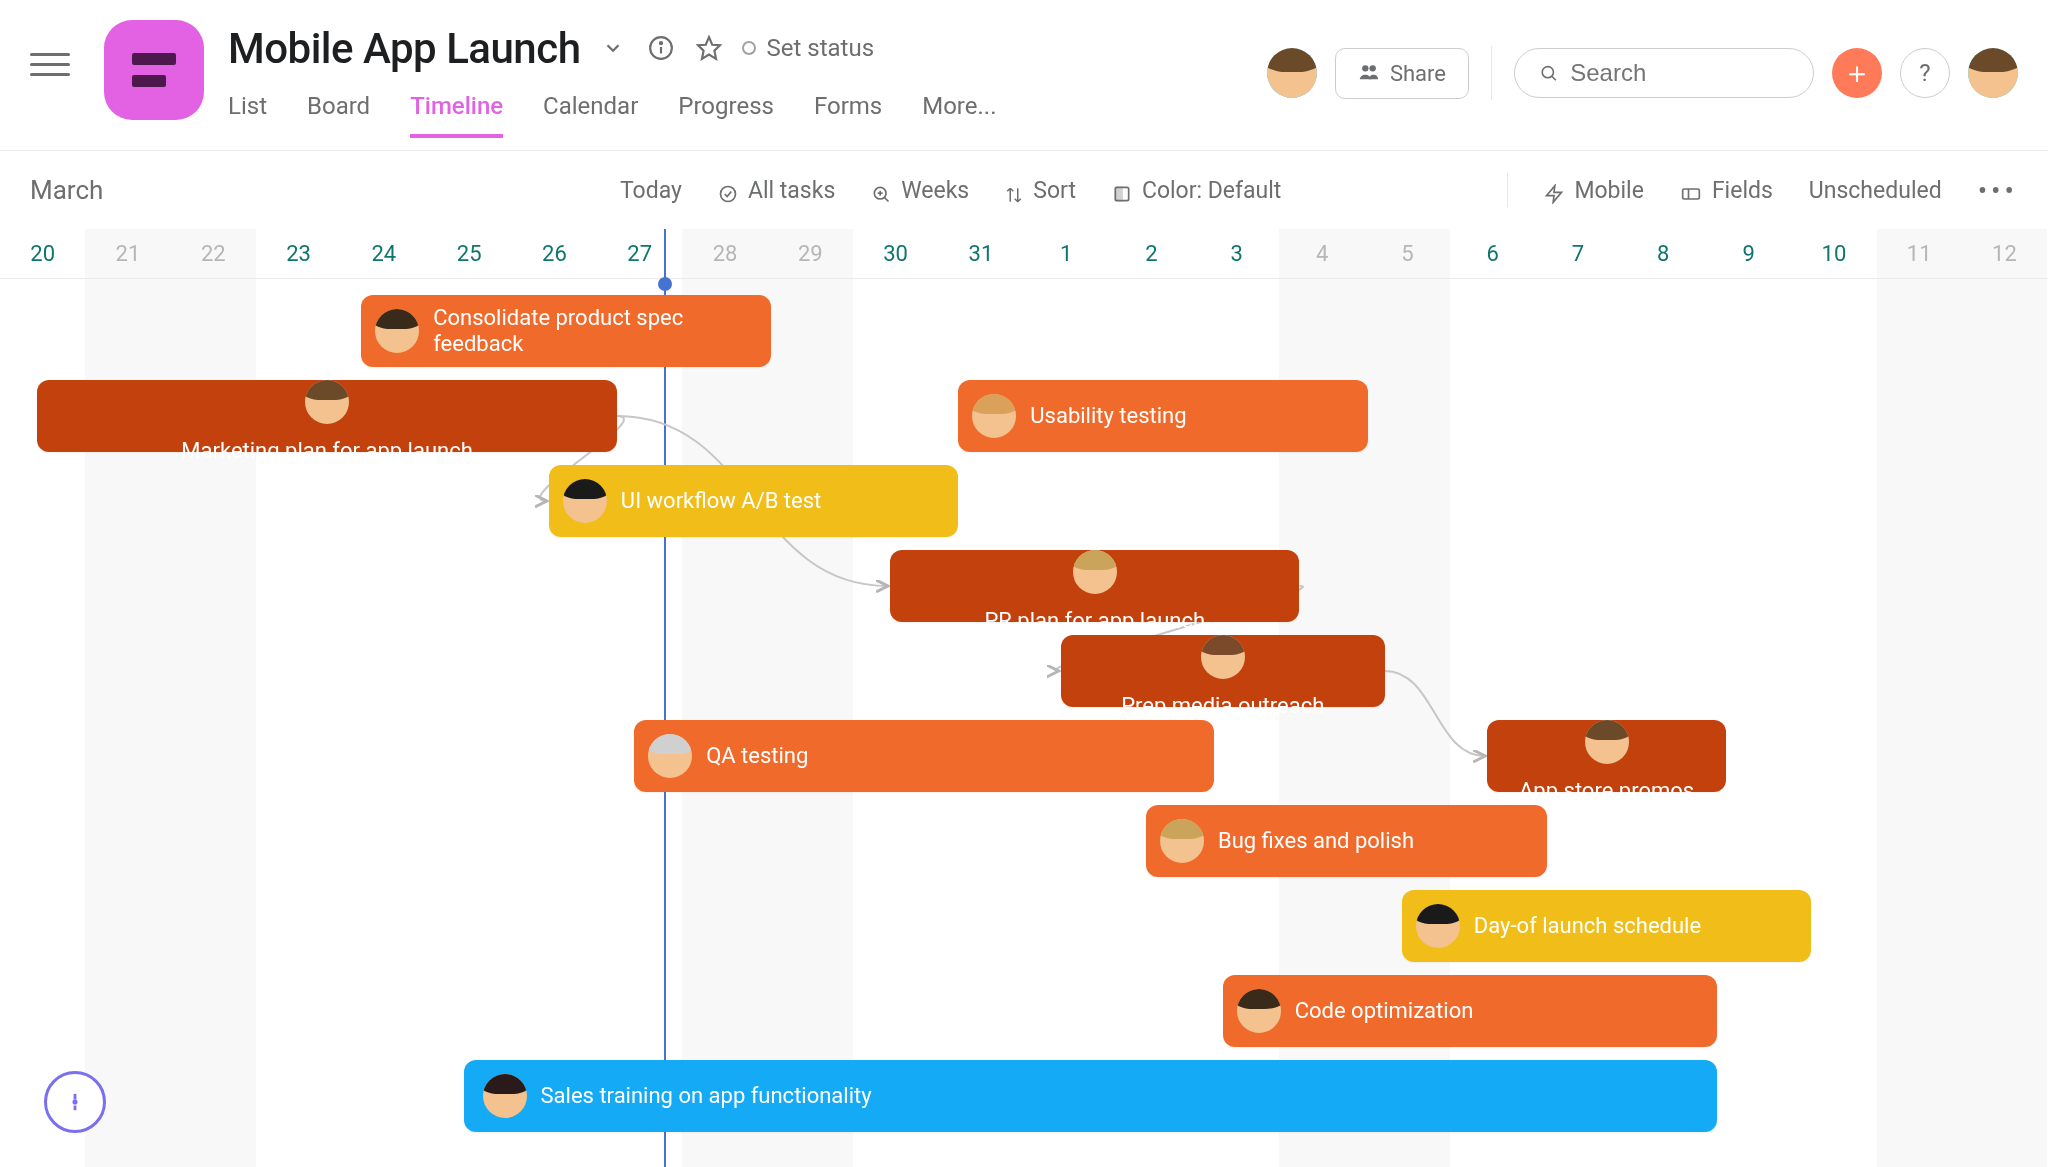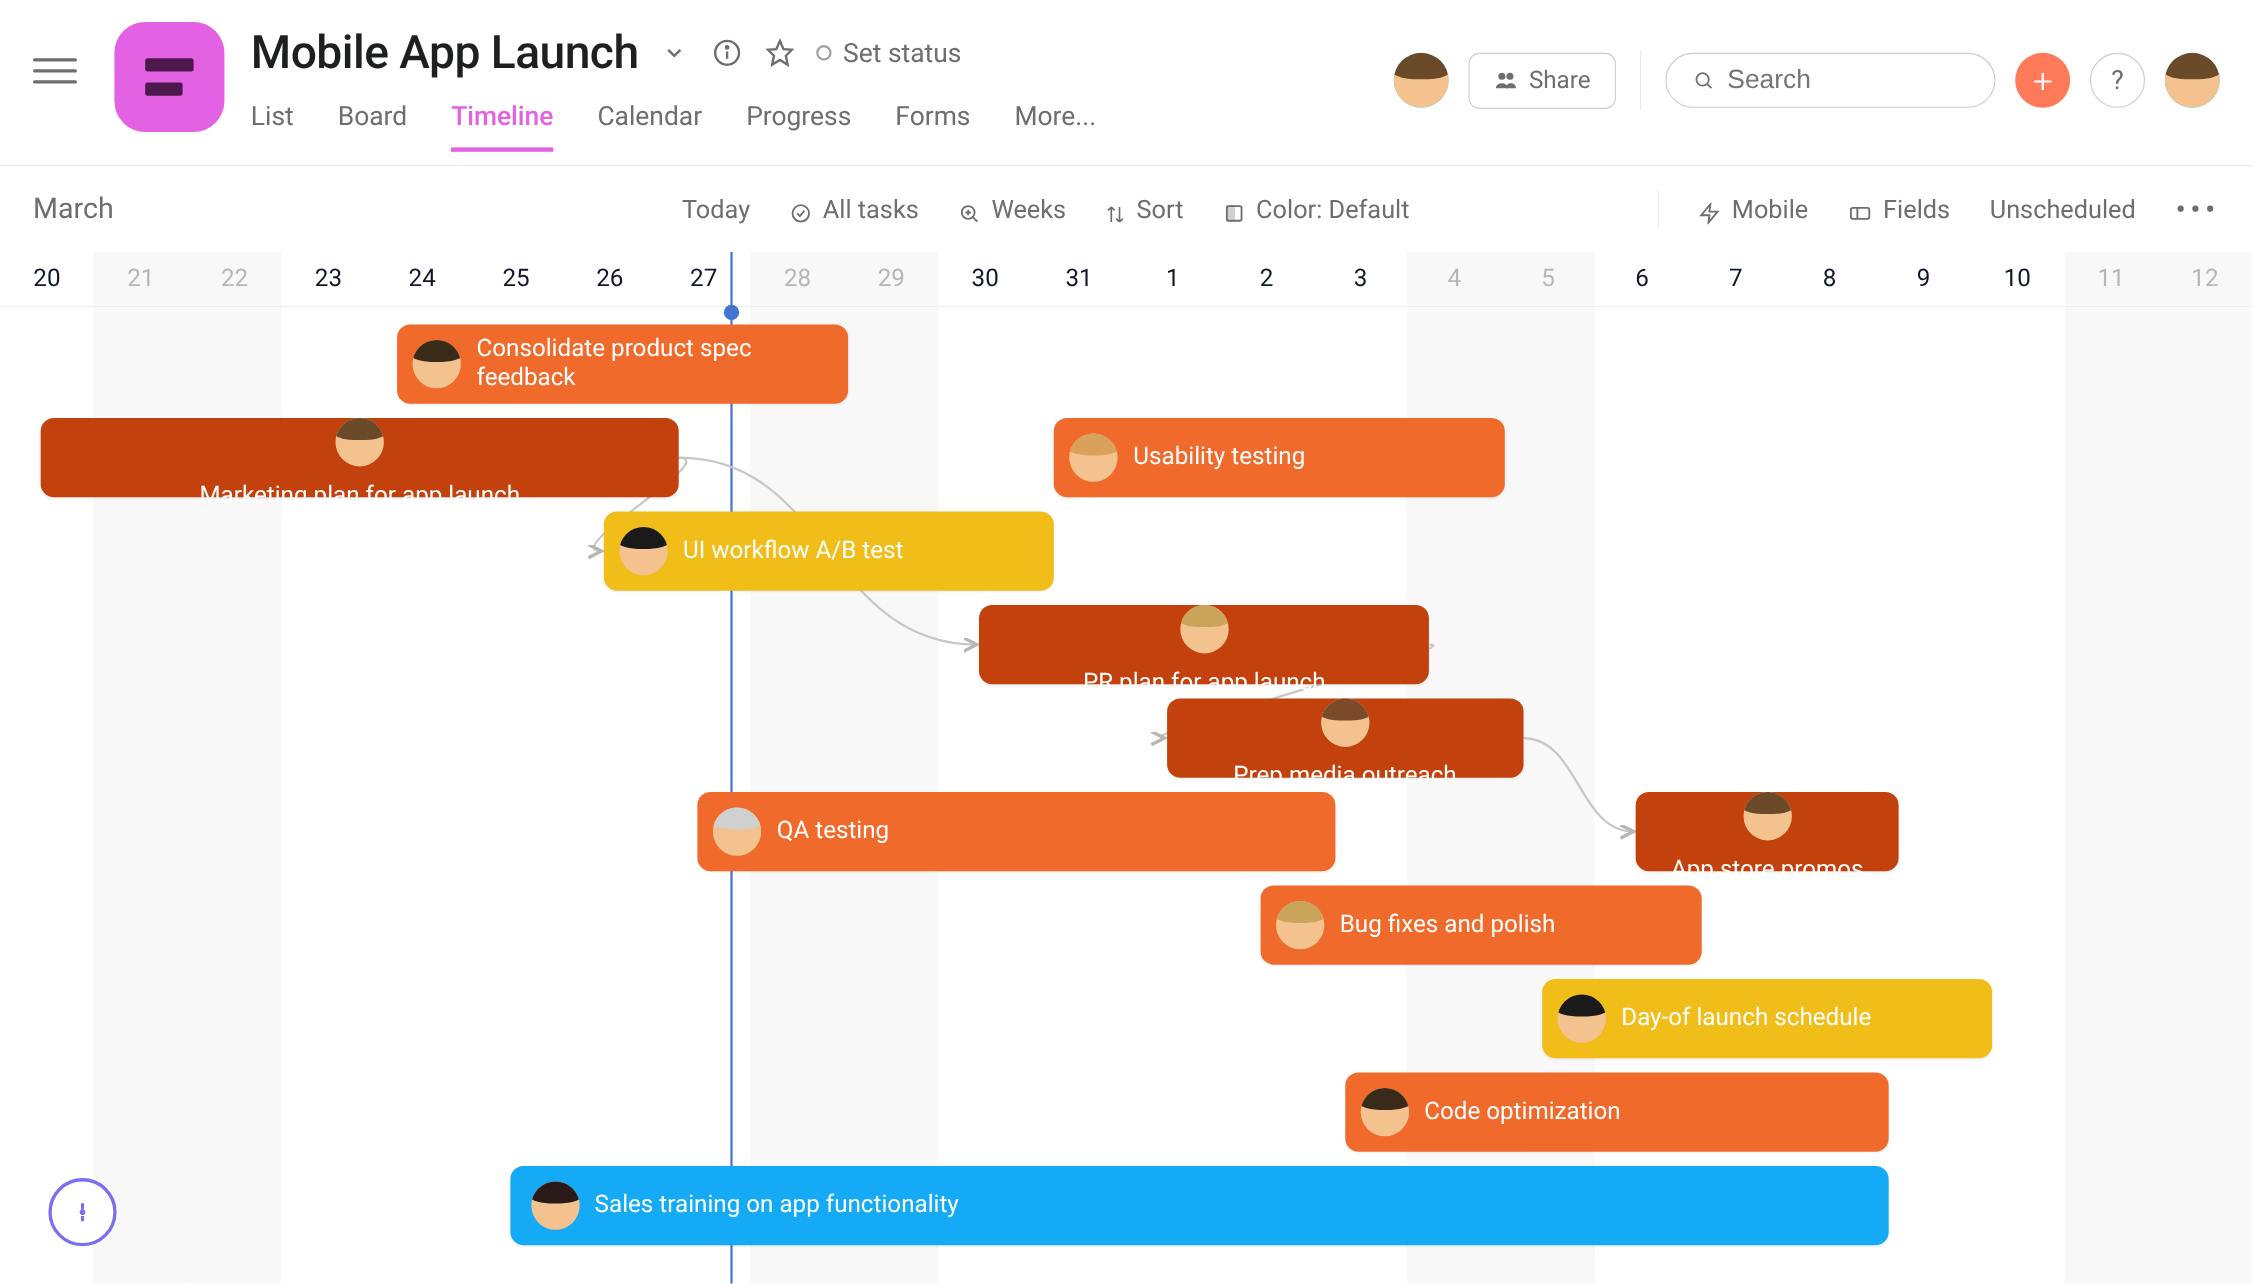--- a/index.html
+++ b/index.html
@@ -16,41 +16,41 @@
   .title{font-size:42px;font-weight:500;color:#1e1f21;letter-spacing:-0.5px;}
   .chev{color:#6d6e6f;}
   .icon-btn{width:30px;height:30px;display:flex;align-items:center;justify-content:center;color:#6d6e6f;cursor:pointer;}
   .status-pill{display:flex;align-items:center;gap:10px;color:#6d6e6f;font-size:24px;cursor:pointer;}
   .status-dot{width:14px;height:14px;border:2px solid #a2a0a2;border-radius:50%;}
   .tabs{display:flex;gap:40px;margin-top:16px;font-size:24px;color:#6d6e6f;}
   .tab{padding-bottom:14px;cursor:pointer;}
   .tab.active{color:#e362e3;border-bottom:4px solid #e362e3;font-weight:500;}
   .header-right{position:absolute;right:30px;top:46px;display:flex;align-items:center;gap:18px;}
   .avatar{width:50px;height:50px;border-radius:50%;background:#5bd0e0;display:flex;align-items:center;justify-content:center;overflow:hidden;}
-  .share-btn{display:flex;align-items:center;gap:10px;border:1px solid #cfcbcb;border-radius:10px;padding:12px 22px;font-size:22px;color:#6d6e6f;cursor:pointer;background:#fff;}
+  .share-btn{display:flex;gap:10px;border:1px solid #cfcbcb;border-radius:10px;padding:12px 22px;font-size:22px;color:#6d6e6f;cursor:pointer;background:#fff;}
   .vdiv{width:1px;height:54px;background:#e8e8e8;margin:0 4px;}
   .search{display:flex;align-items:center;gap:12px;border:1px solid #cfcbcb;border-radius:30px;padding:10px 24px;width:300px;color:#6d6e6f;font-size:24px;}
   .search input{border:none;outline:none;font-size:24px;color:#0f172a;width:100%;background:transparent;}
   .plus-btn{width:50px;height:50px;border-radius:50%;background:#ff7a59;color:#fff;display:flex;align-items:center;justify-content:center;font-size:30px;cursor:pointer;}
   .help-btn{width:50px;height:50px;border-radius:50%;border:1px solid #cfcbcb;display:flex;align-items:center;justify-content:center;font-size:24px;color:#6d6e6f;cursor:pointer;}
   .hdr-divider{height:1px;background:#edeae9;width:100%;}
 
   
   .toolbar{display:flex;align-items:center;height:78px;padding:0 30px;font-size:23px;color:#6d6e6f;position:relative;}
   .month-label{font-size:26px;color:#6d6e6f;}
   .tool-center{position:absolute;left:620px;display:flex;align-items:center;gap:36px;}
   .tool-center.right{left:auto;right:30px;}
   .tool-item{display:flex;align-items:flex-end;gap:10px;cursor:pointer;}
   .tool-divider{width:1px;height:34px;background:#e8e8e8;}
   .more-dots{letter-spacing:4px;font-size:28px;}
 
   
   .timeline-wrap{position:relative;height:calc(1167px - 150px - 78px - 1px);}
   .date-row{display:flex;height:50px;border-bottom:1px solid #edeae9;}
-  .day-cell{flex:0 0 85.3px;text-align:center;font-size:22px;color:#0f172a;line-height:50px;}
+  .day-cell{flex:0 0 85.3px;text-align:center;font-size:22px;color:#0f766e;line-height:50px;}
   .day-cell.weekend{background:#f9f8f8;color:#b8b6b4;}
   .grid{position:absolute;top:50px;left:0;right:0;bottom:0;display:flex;pointer-events:none;}
   .grid .col{flex:0 0 85.3px;}
   .grid .col.weekend{background:#f9f8f8;}
   .today-line{position:absolute;top:0;bottom:0;width:2px;background:#4573d2;left:657px;}
   .today-dot{position:absolute;top:48px;left:651px;width:14px;height:14px;border-radius:50%;background:#4573d2;}
 
   .tasks{position:absolute;top:66px;left:0;right:0;}
   .task-bar{position:absolute;height:72px;border-radius:12px;display:flex;align-items:center;padding:0 14px;gap:14px;color:#fff;font-size:22px;cursor:pointer;box-shadow:0 1px 2px rgba(0,0,0,0.06);}
   .task-bar .av{width:44px;height:44px;border-radius:50%;flex-shrink:0;}

